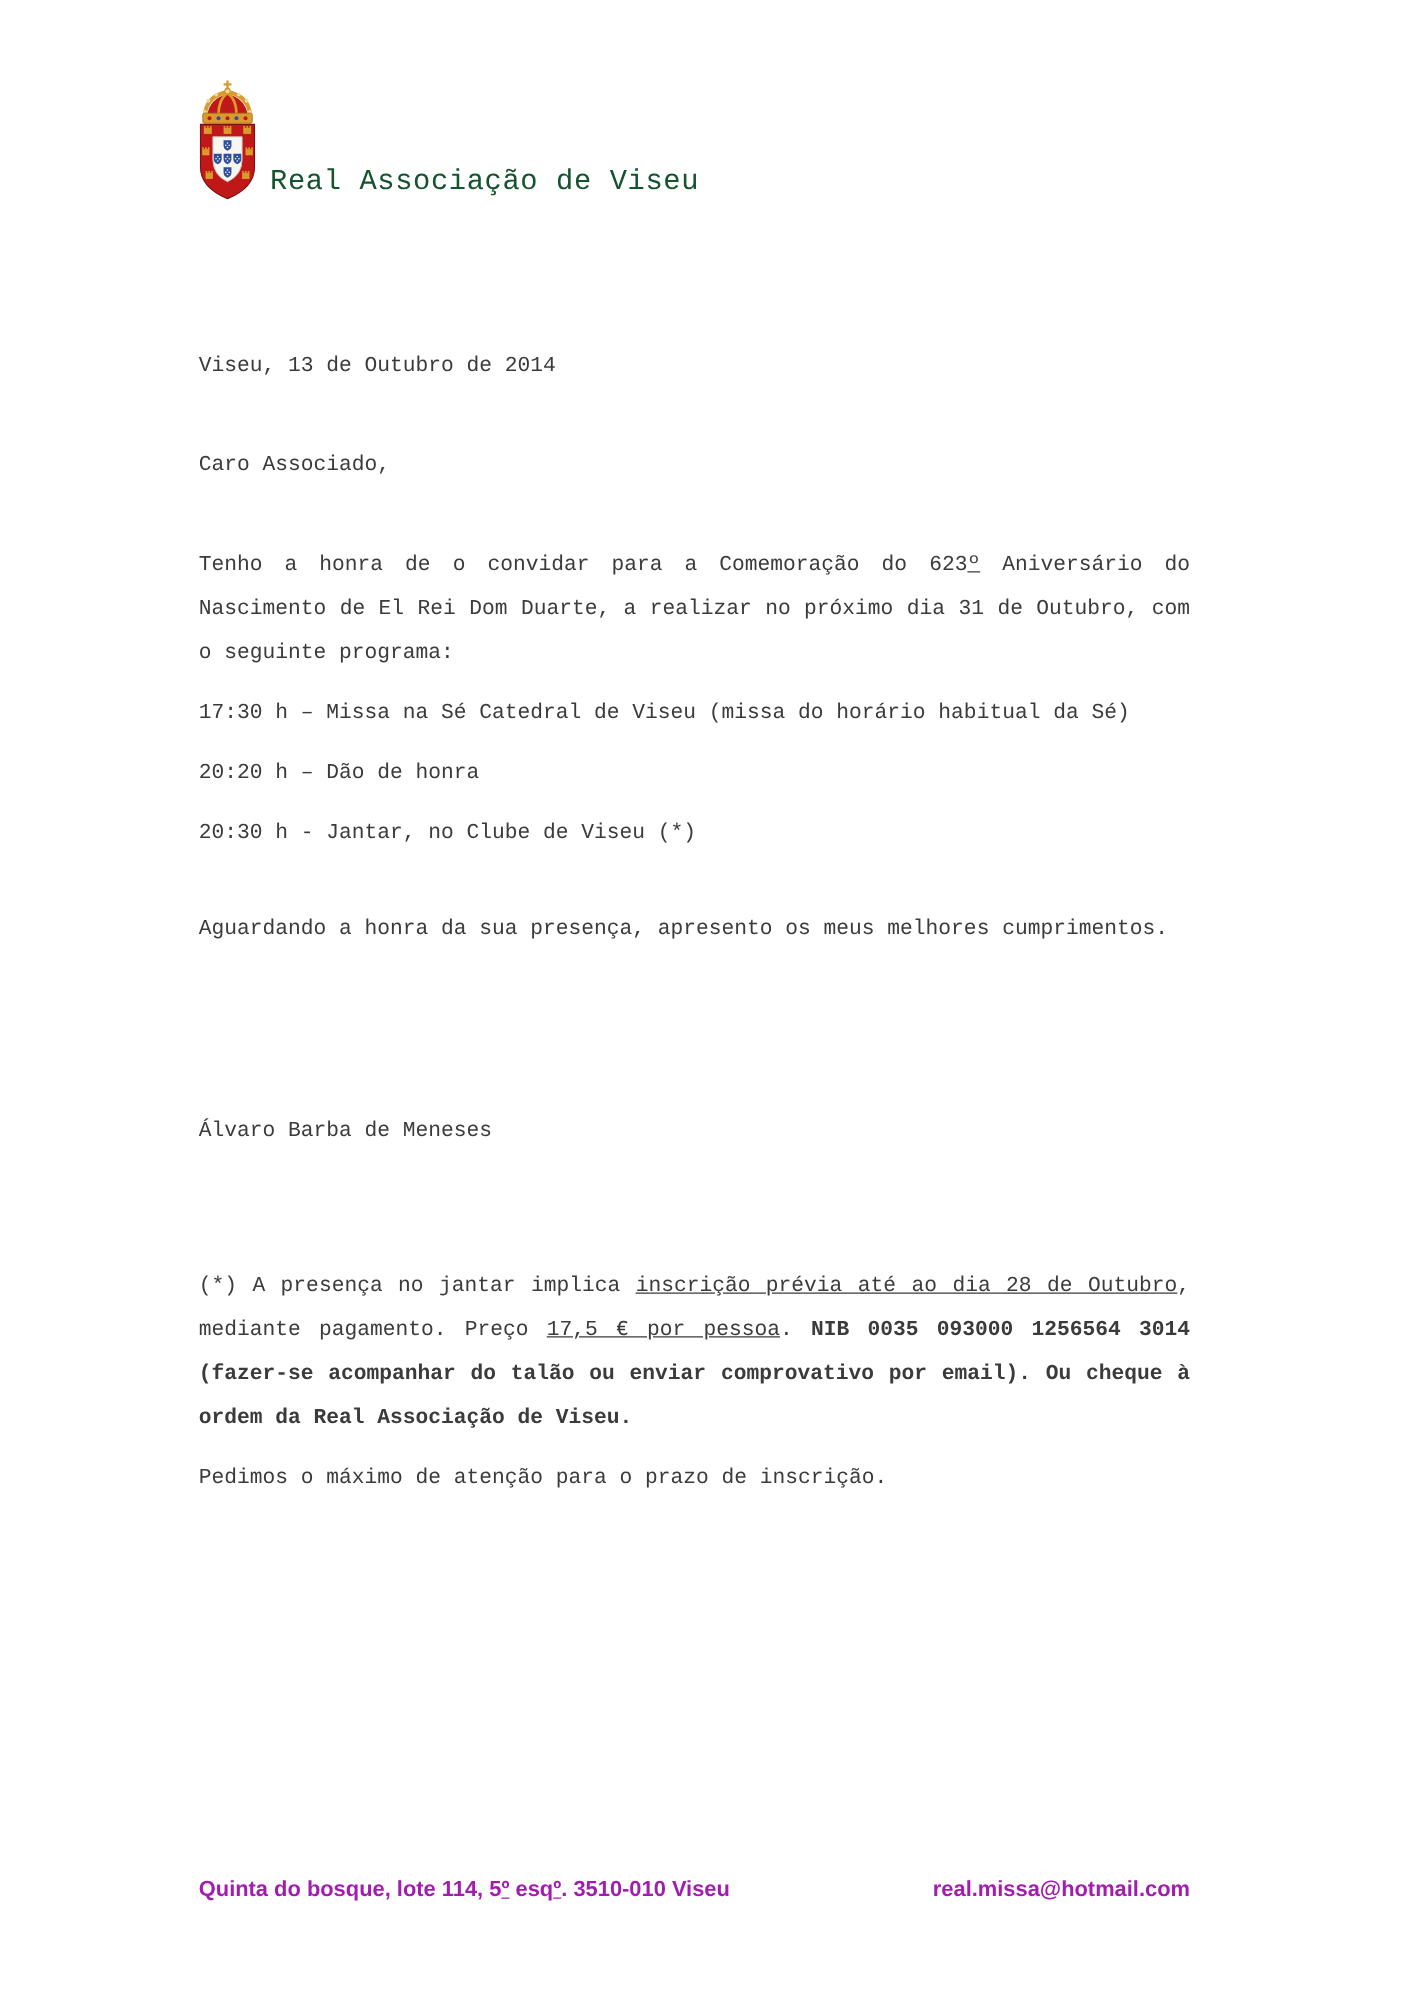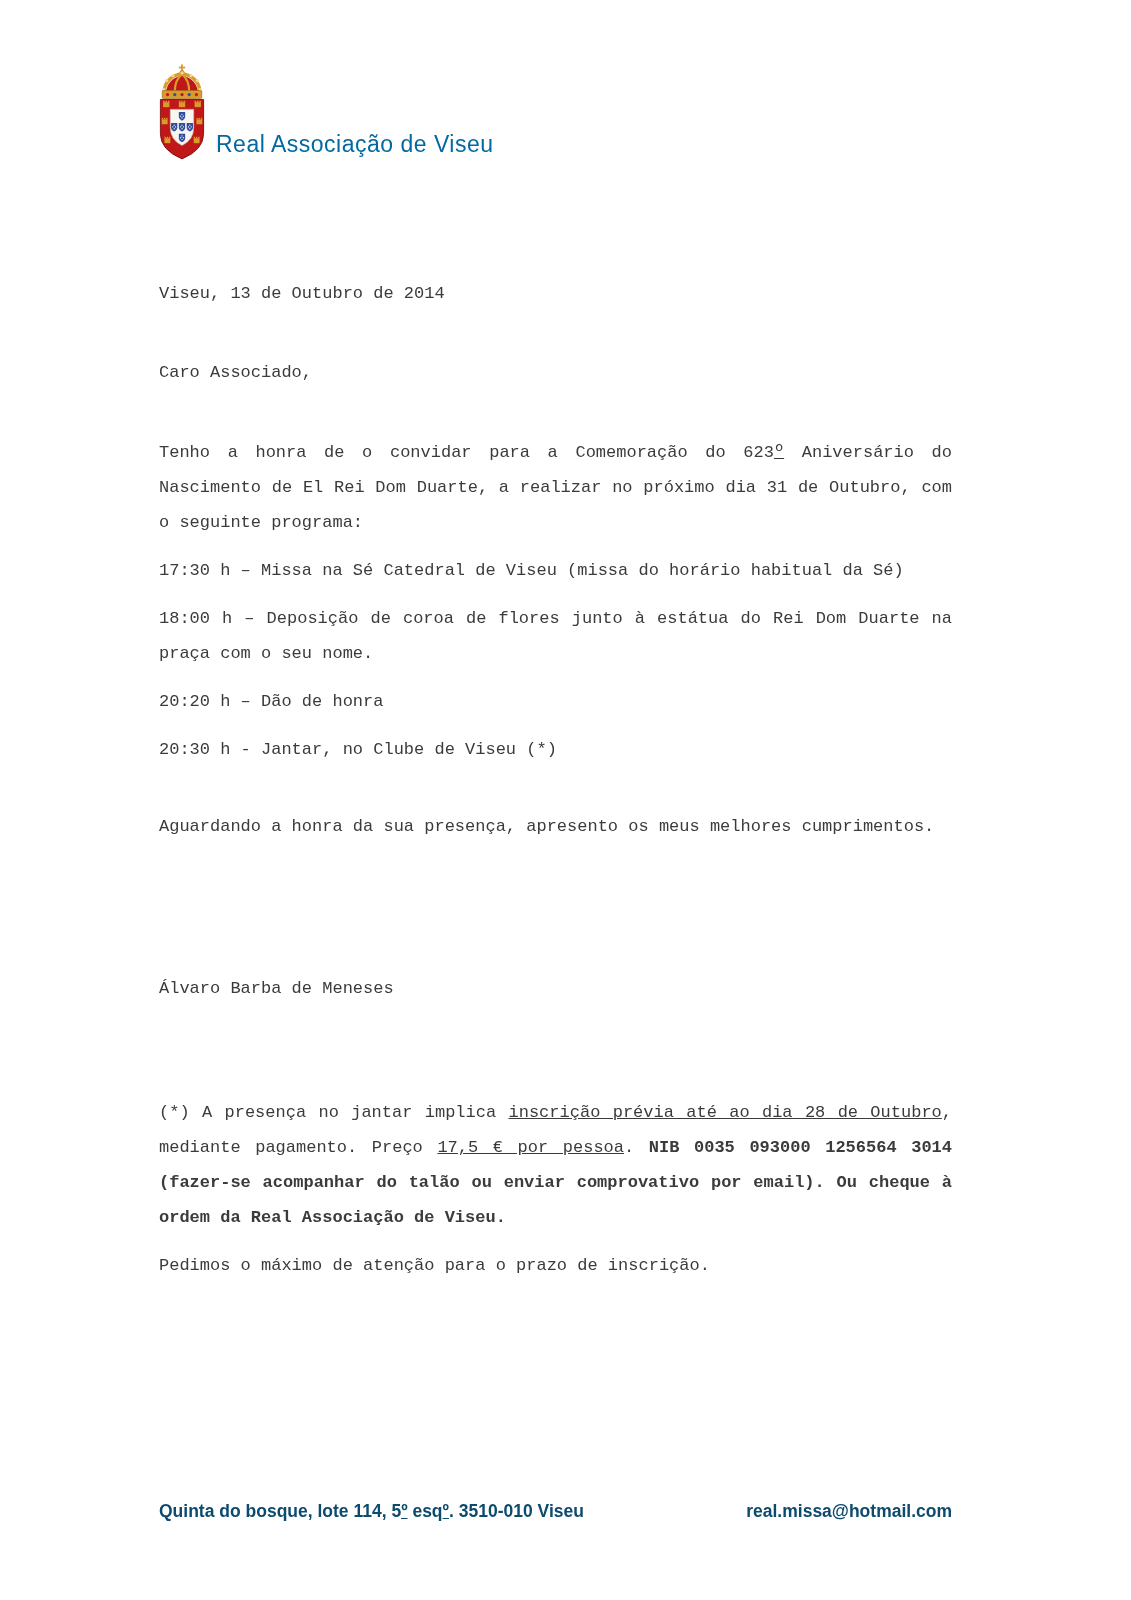--- a/index.html
+++ b/index.html
@@ -2,39 +2,39 @@
 <html><head>
 <meta charset="utf-8">
 <style>
   html,body { margin:0; padding:0; background:#ffffff; }
   .page {
     position:relative; width:1131px; height:1600px; background:#ffffff;
     font-family:"Liberation Sans", sans-serif; color:#3b3b3b; overflow:hidden;
   }
   
   .letterhead { position:absolute; left:155px; top:62px; display:flex; align-items:flex-end; gap:7px; }
-  .org-name { font-family:Liberation Sans, sans-serif; font-size:23px; color:#0369a1; padding-bottom:6px; letter-spacing:0.5px; }
+  .org-name { font-family:Liberation Mono, monospace; font-size:23px; color:#14532d; padding-bottom:6px; letter-spacing:0.5px; }
   
   .content { position:absolute; left:159px; top:276px; width:793px; font-size:17px; line-height:35px;font-family:Liberation Mono, monospace; }
   .content p { margin:0 0 13px 0; }
   .justify { text-align:justify; }
   .salutation { margin-top:44px !important; }
   .intro { margin-top:45px !important; }
   .closing { margin-top:42px !important; }
   .sig-name { margin-top:127px !important; text-align:left; }
   .sig-title { text-align:center; }
   .footnote { margin-top:89px !important; }
   .notice { margin-top:7px !important; }
   .u { text-decoration:underline; }
   .b { font-weight:bold; }
   
   .footer {
     position:absolute; left:159px; top:1496px; width:793px;
     display:flex; justify-content:space-between; align-items:baseline;
-    font-size:17.5px; font-weight:bold; color:#0c4a6e; line-height:30px;
+    font-size:17.5px; font-weight:bold; color:#a21caf; line-height:30px;
   }
 </style>
 </head>
 <body>
 
 <div class="page">
 
   <header class="letterhead">
     <svg width="54" height="102" viewBox="0 0 60 110" aria-hidden="true">
 
@@ -146,21 +146,20 @@
   </header>
 
   <main class="content">
     <p class="date">Viseu, 13 de Outubro de 2014</p>
 
     <p class="salutation">Caro Associado,</p>
 
     <p class="intro justify"><span>Tenho a honra de o convidar para a Comemoração do 623</span><span class="u">º</span><span> Aniversário do Nascimento de El Rei Dom Duarte, a realizar no próximo dia 31 de Outubro, com  o seguinte programa:</span></p>
 
     <p>17:30 h – Missa na Sé Catedral de Viseu (missa do horário habitual da Sé)</p>
-    <p class="justify">18:00 h – Deposição de coroa de flores junto à estátua do Rei Dom Duarte na praça com o seu nome.</p>
     <p>20:20 h – Dão de honra</p>
     <p>20:30 h - Jantar, no Clube de Viseu (*)</p>
 
     <p class="closing">Aguardando a honra da sua presença, apresento os meus melhores cumprimentos.</p>
 
     <p class="sig-name">Álvaro Barba de Meneses</p>
 
     <p class="footnote justify"><span>(*) A presença no jantar implica </span><span class="u">inscrição prévia até ao dia 28 de Outubro</span><span>, mediante pagamento. Preço </span><span class="u">17,5 € por pessoa</span><span>. </span><span class="b">NIB 0035 093000 1256564 3014 (fazer-se acompanhar do talão ou enviar comprovativo por email). Ou cheque à ordem da Real Associação de Viseu.</span></p>
 
     <p class="notice">Pedimos o máximo de atenção para o prazo de inscrição.</p>

